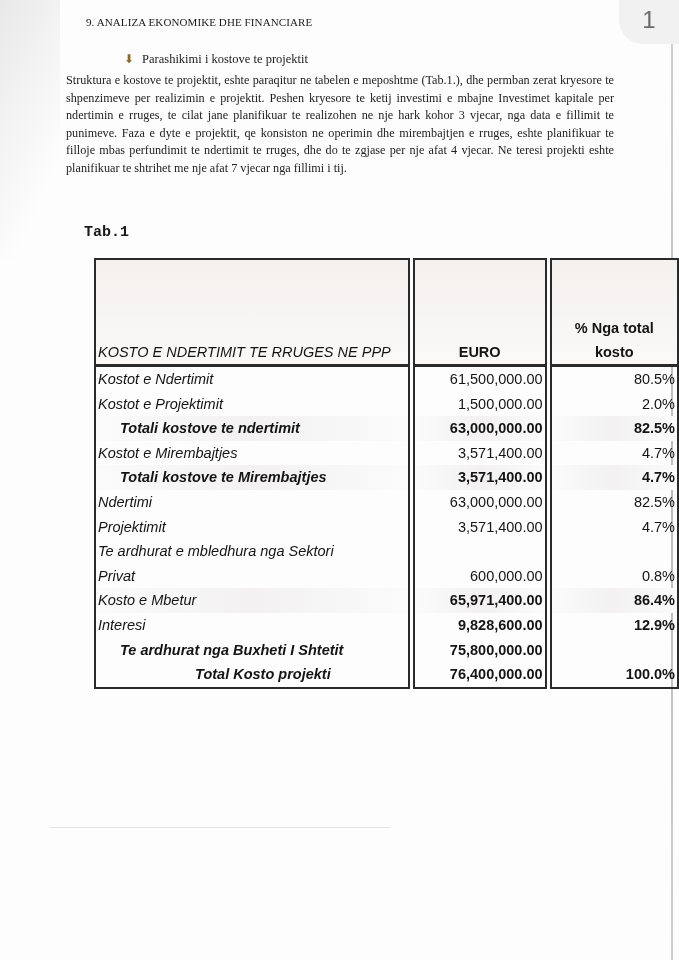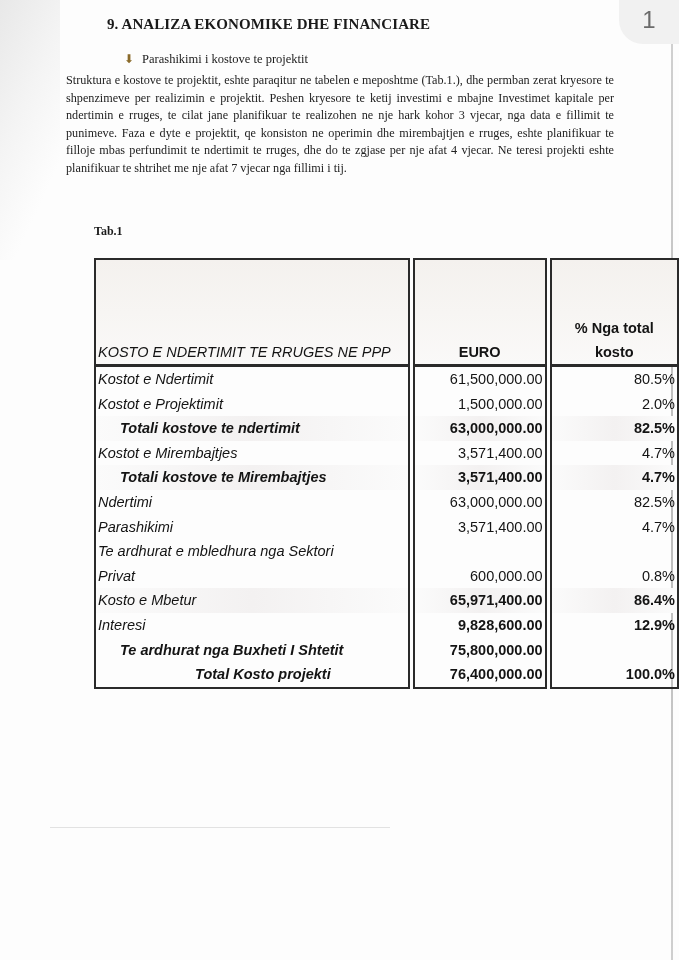--- a/index.html
+++ b/index.html
@@ -18,37 +18,37 @@
     background:linear-gradient(#d0d0d0, #bcbcbc 50%, #cfcfcf);
   }
   .page-badge {
     position:absolute; right:0; top:0; width:60px; height:44px;
     background:#f1f1f1; border-bottom-left-radius:24px;
     color:#6b6b6b; font-family:"Liberation Sans", sans-serif;
     font-size:24px; text-align:center; line-height:40px;
   }
   .heading {
     position:absolute; left:86px; top:16px;
-    font-weight:bold; font-size:15px; letter-spacing:0.1px;margin-left:21px;
+    font-weight:normal; font-size:11px; letter-spacing:0.1px;
   }
   .subheading {
     position:absolute; left:124px; top:52px;
     font-weight:normal; font-size:12.5px;
   }
   .subheading .arrow {
     display:inline-block; margin-right:8px; color:#8a6a2a; font-size:12px;
   }
   .para {
     position:absolute; left:66px; top:72px; width:548px;
     font-size:12.2px; line-height:17.6px; text-align:justify;
     color:#222;
   }
   .tab-label {
-    position:absolute; left:94px; top:224px;
-    font-weight:bold; font-size:12px;
+    position:absolute; left:84px; top:224px;
+    font-weight:bold; font-size:15px;font-family:Liberation Mono, monospace;
   }
   table.cost {
     position:absolute; left:94px; top:258px;
     border-collapse:separate; border-spacing:0;
     font-family:"Liberation Sans", sans-serif; font-size:14.5px;
     color:#141414;
   }
   table.cost td {
     padding:0 2px; height:24.6px; line-height:24.6px; white-space:nowrap;
   }
@@ -128,21 +128,21 @@
     <td class="c3">4.7%</td>
   </tr>
   <tr>
     <td class="c1">Ndertimi</td>
         <td class="gap"></td>
     <td class="c2">63,000,000.00</td>
         <td class="gap"></td>
     <td class="c3">82.5%</td>
   </tr>
   <tr>
-    <td class="c1">Parashikimi</td>
+    <td class="c1">Projektimit</td>
         <td class="gap"></td>
     <td class="c2">3,571,400.00</td>
         <td class="gap"></td>
     <td class="c3">4.7%</td>
   </tr>
   <tr>
     <td class="c1">Te ardhurat e mbledhura nga Sektori</td>
         <td class="gap"></td>
     <td class="c2"></td>
         <td class="gap"></td>

